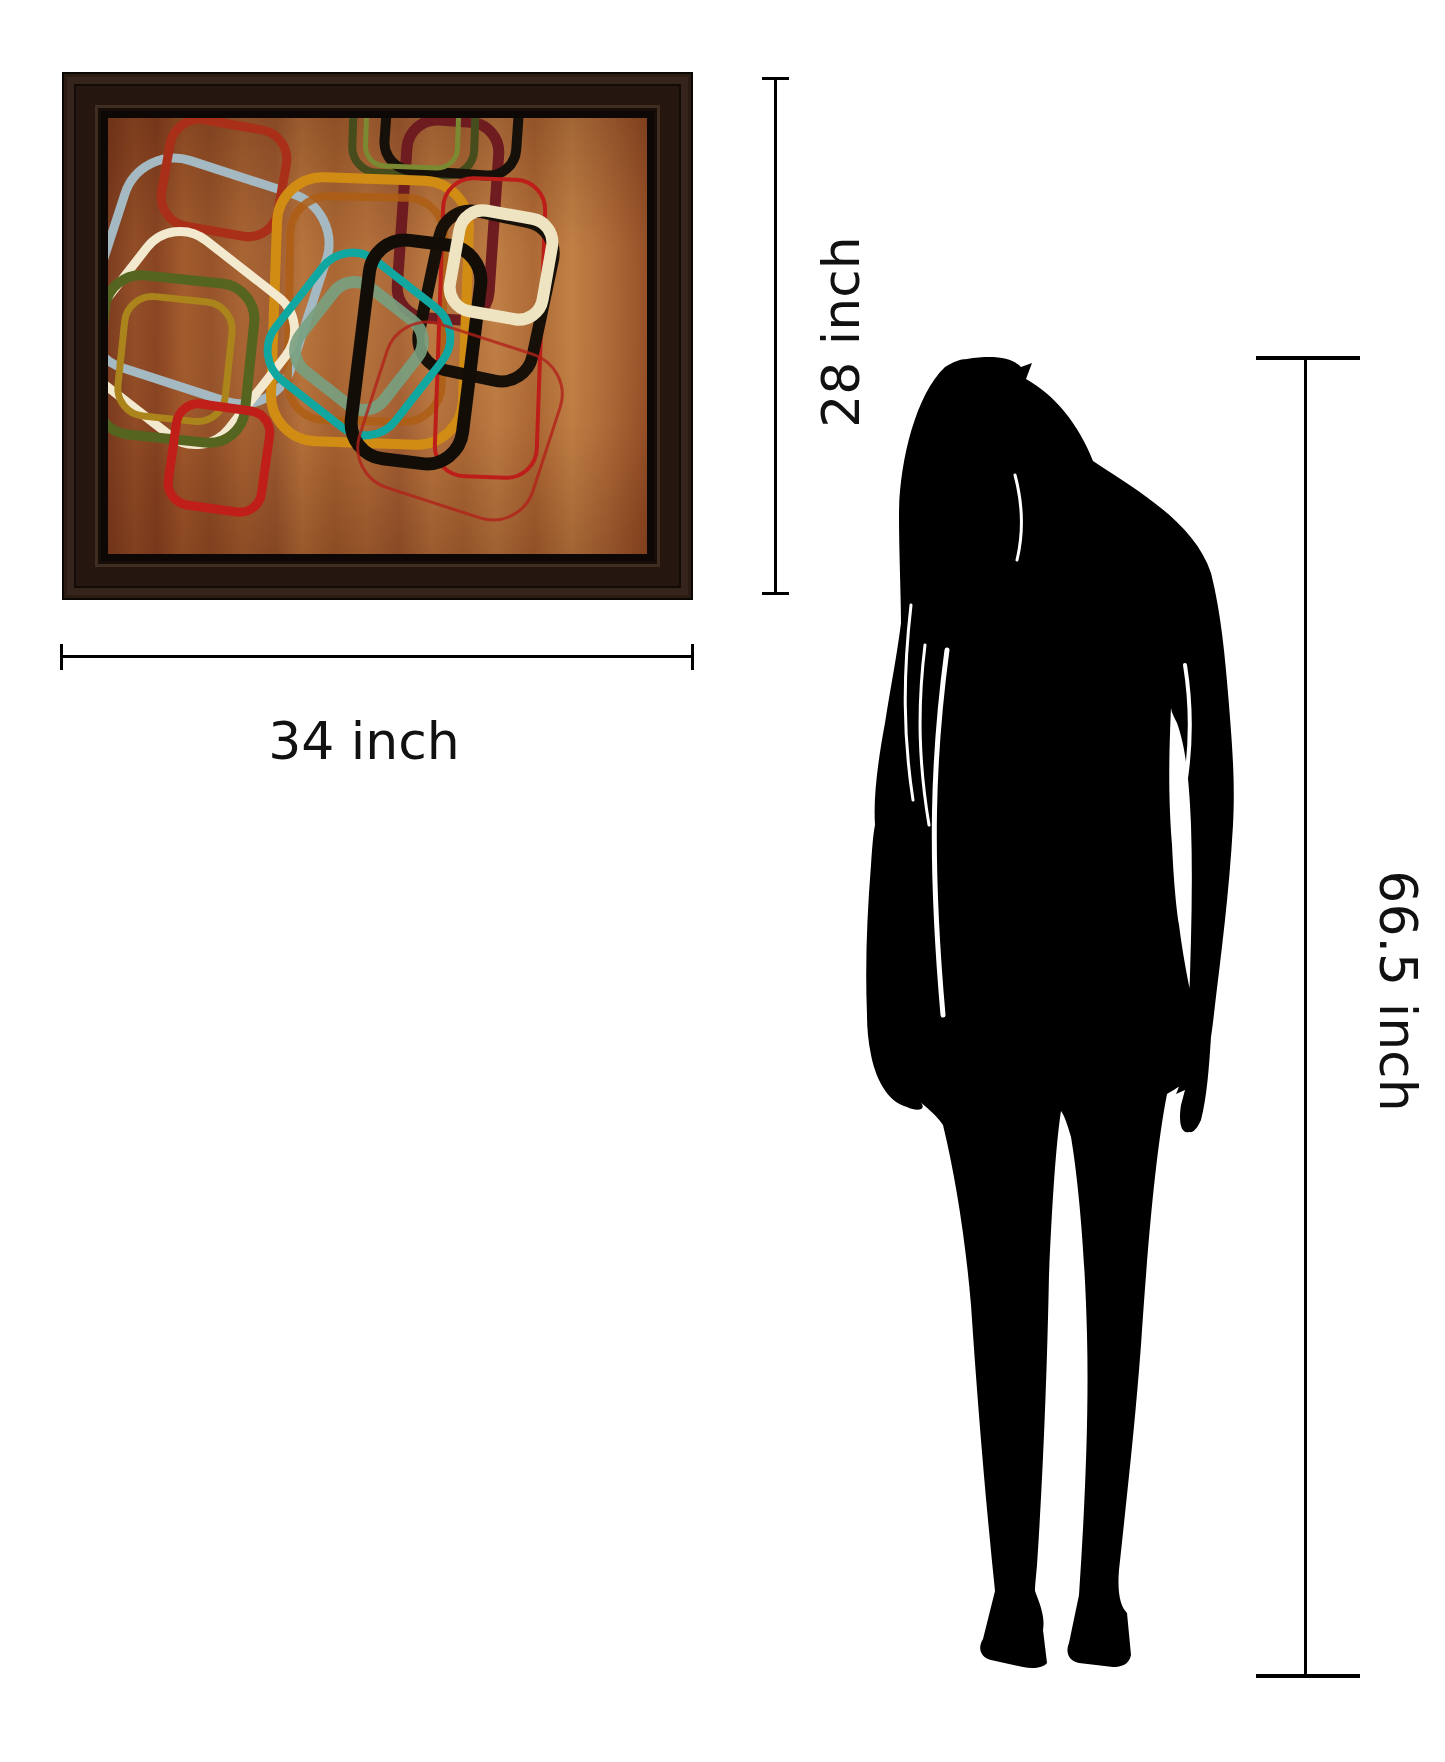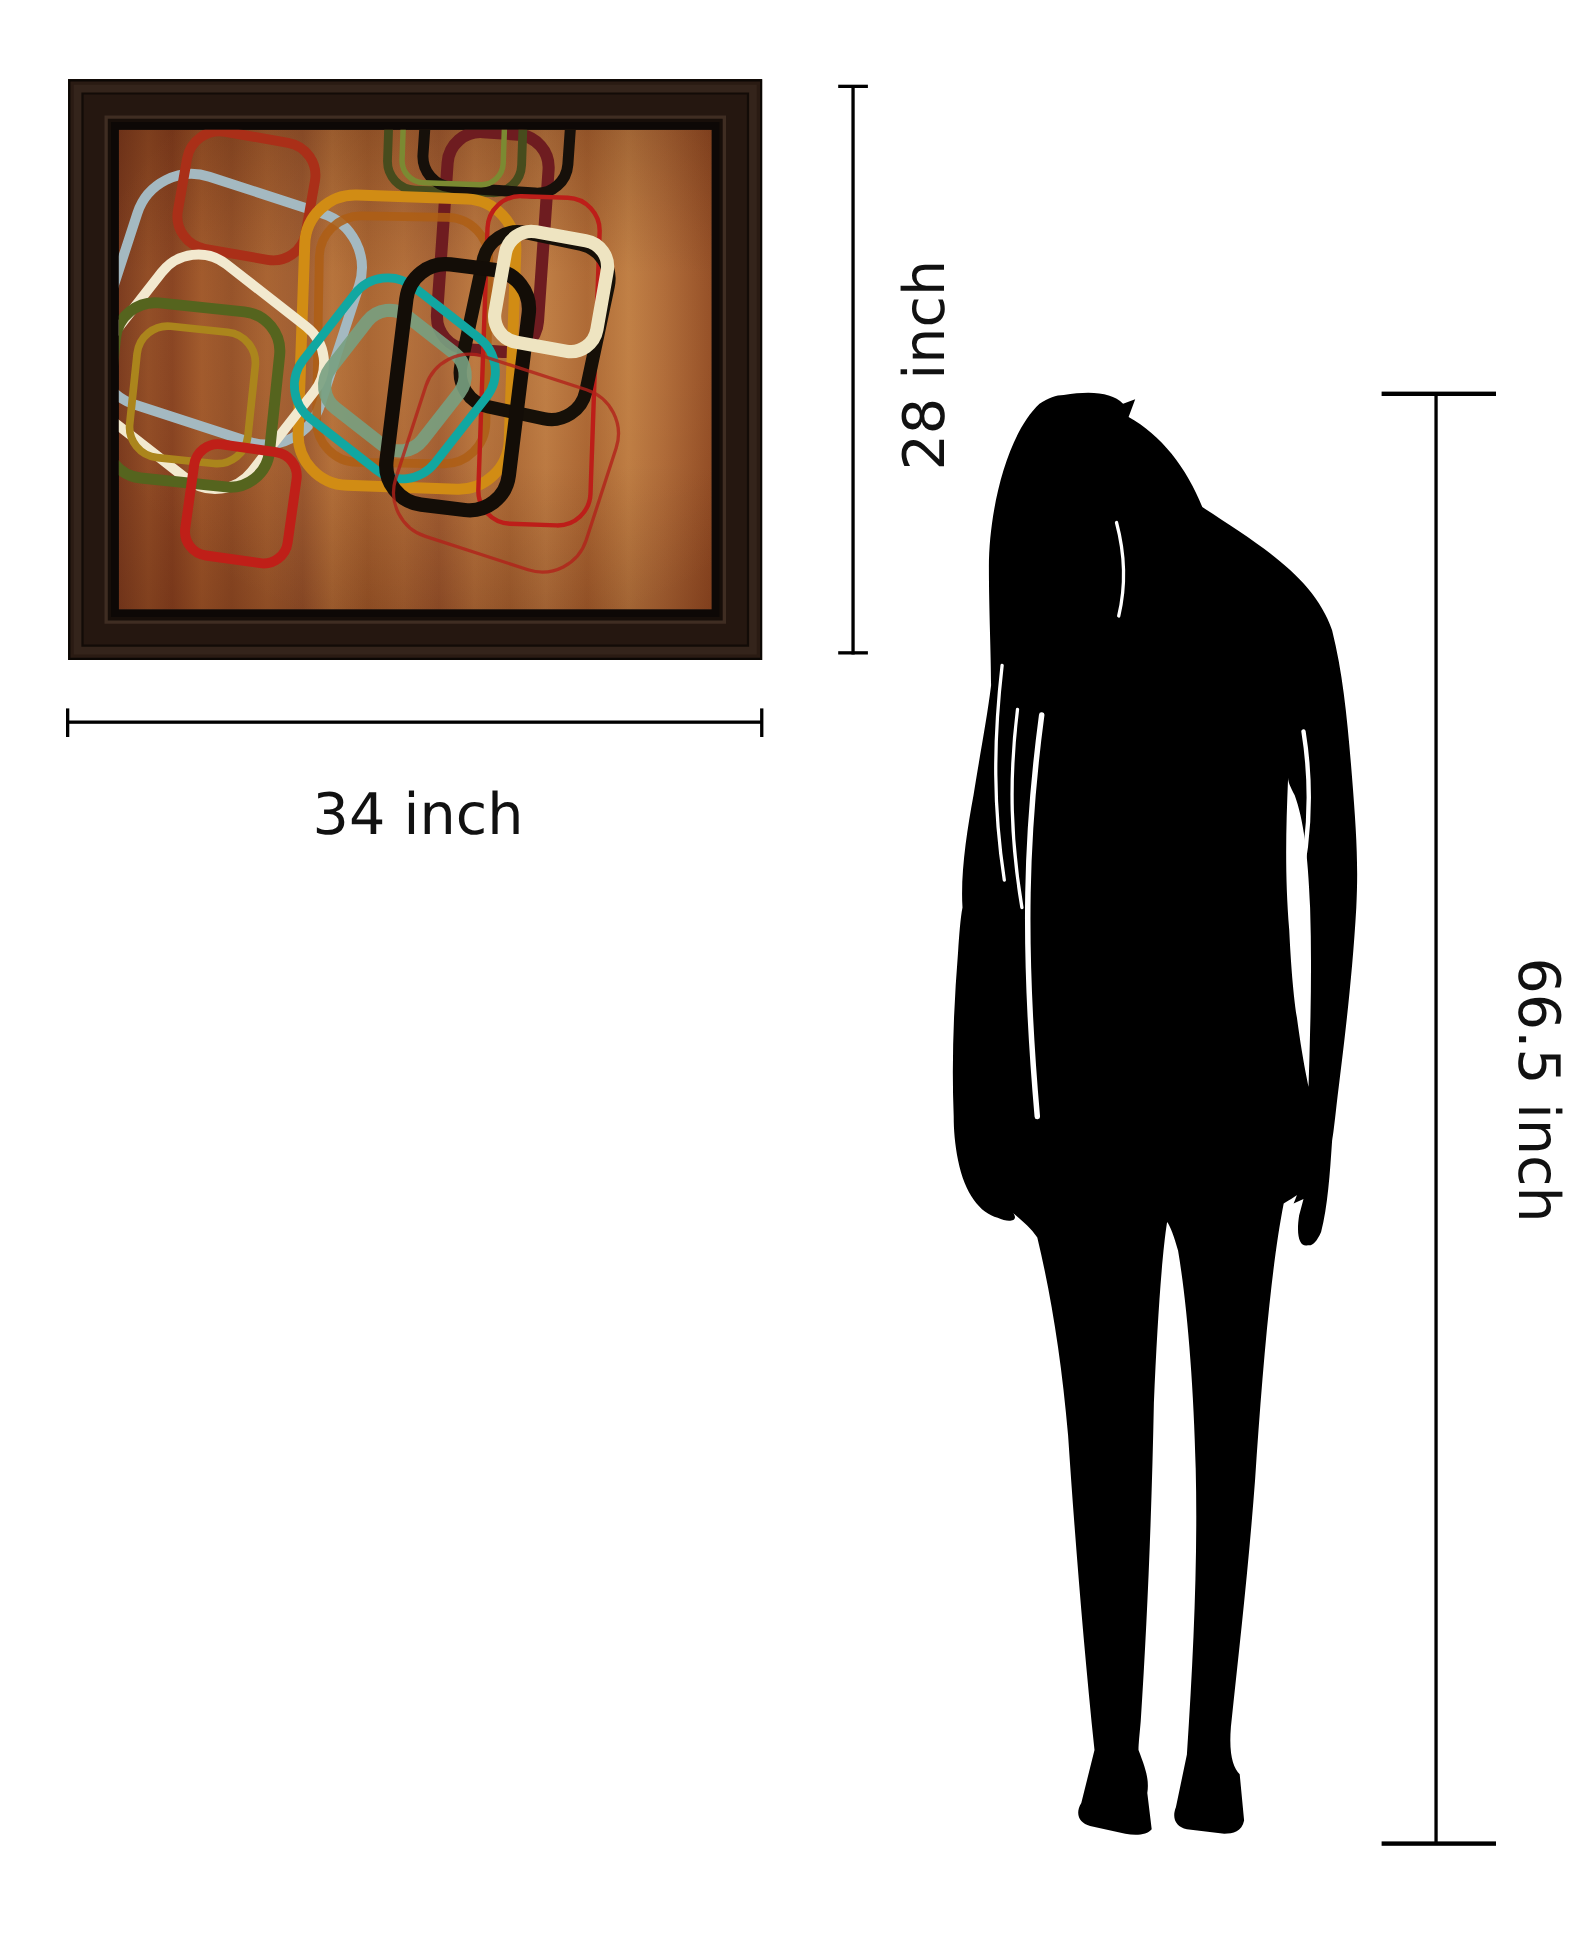--- a/index.html
+++ b/index.html
@@ -32,21 +32,21 @@
   .hline-art-capright{left:691px;top:644px;width:3px;height:26px;}
   .vline-person{left:1304px;top:358px;width:3px;height:1318px;}
   .vline-person-captop{left:1256px;top:356px;width:104px;height:4px;}
   .vline-person-capbot{left:1256px;top:1674px;width:104px;height:4px;}
   
   .dim-label{
     position:absolute;font-size:52px;color:var(--label-color,#111);
     white-space:nowrap;line-height:1;
   }
   .label-height{left:841px;top:332px;transform:translate(-50%,-50%) rotate(-90deg);}
-  .label-width{left:380px;top:741px;transform:translate(-50%,-50%);}
+  .label-width{left:364px;top:741px;transform:translate(-50%,-50%);}
   .label-person{left:1398px;top:991px;transform:translate(-50%,-50%) rotate(90deg);}
   
   .person{position:absolute;left:855px;top:355px;width:380px;height:1315px;}
 </style>
 </head>
 <body>
 
 <div class="frame">
   <svg viewBox="0 0 539 436" aria-hidden="true">
     <defs>

